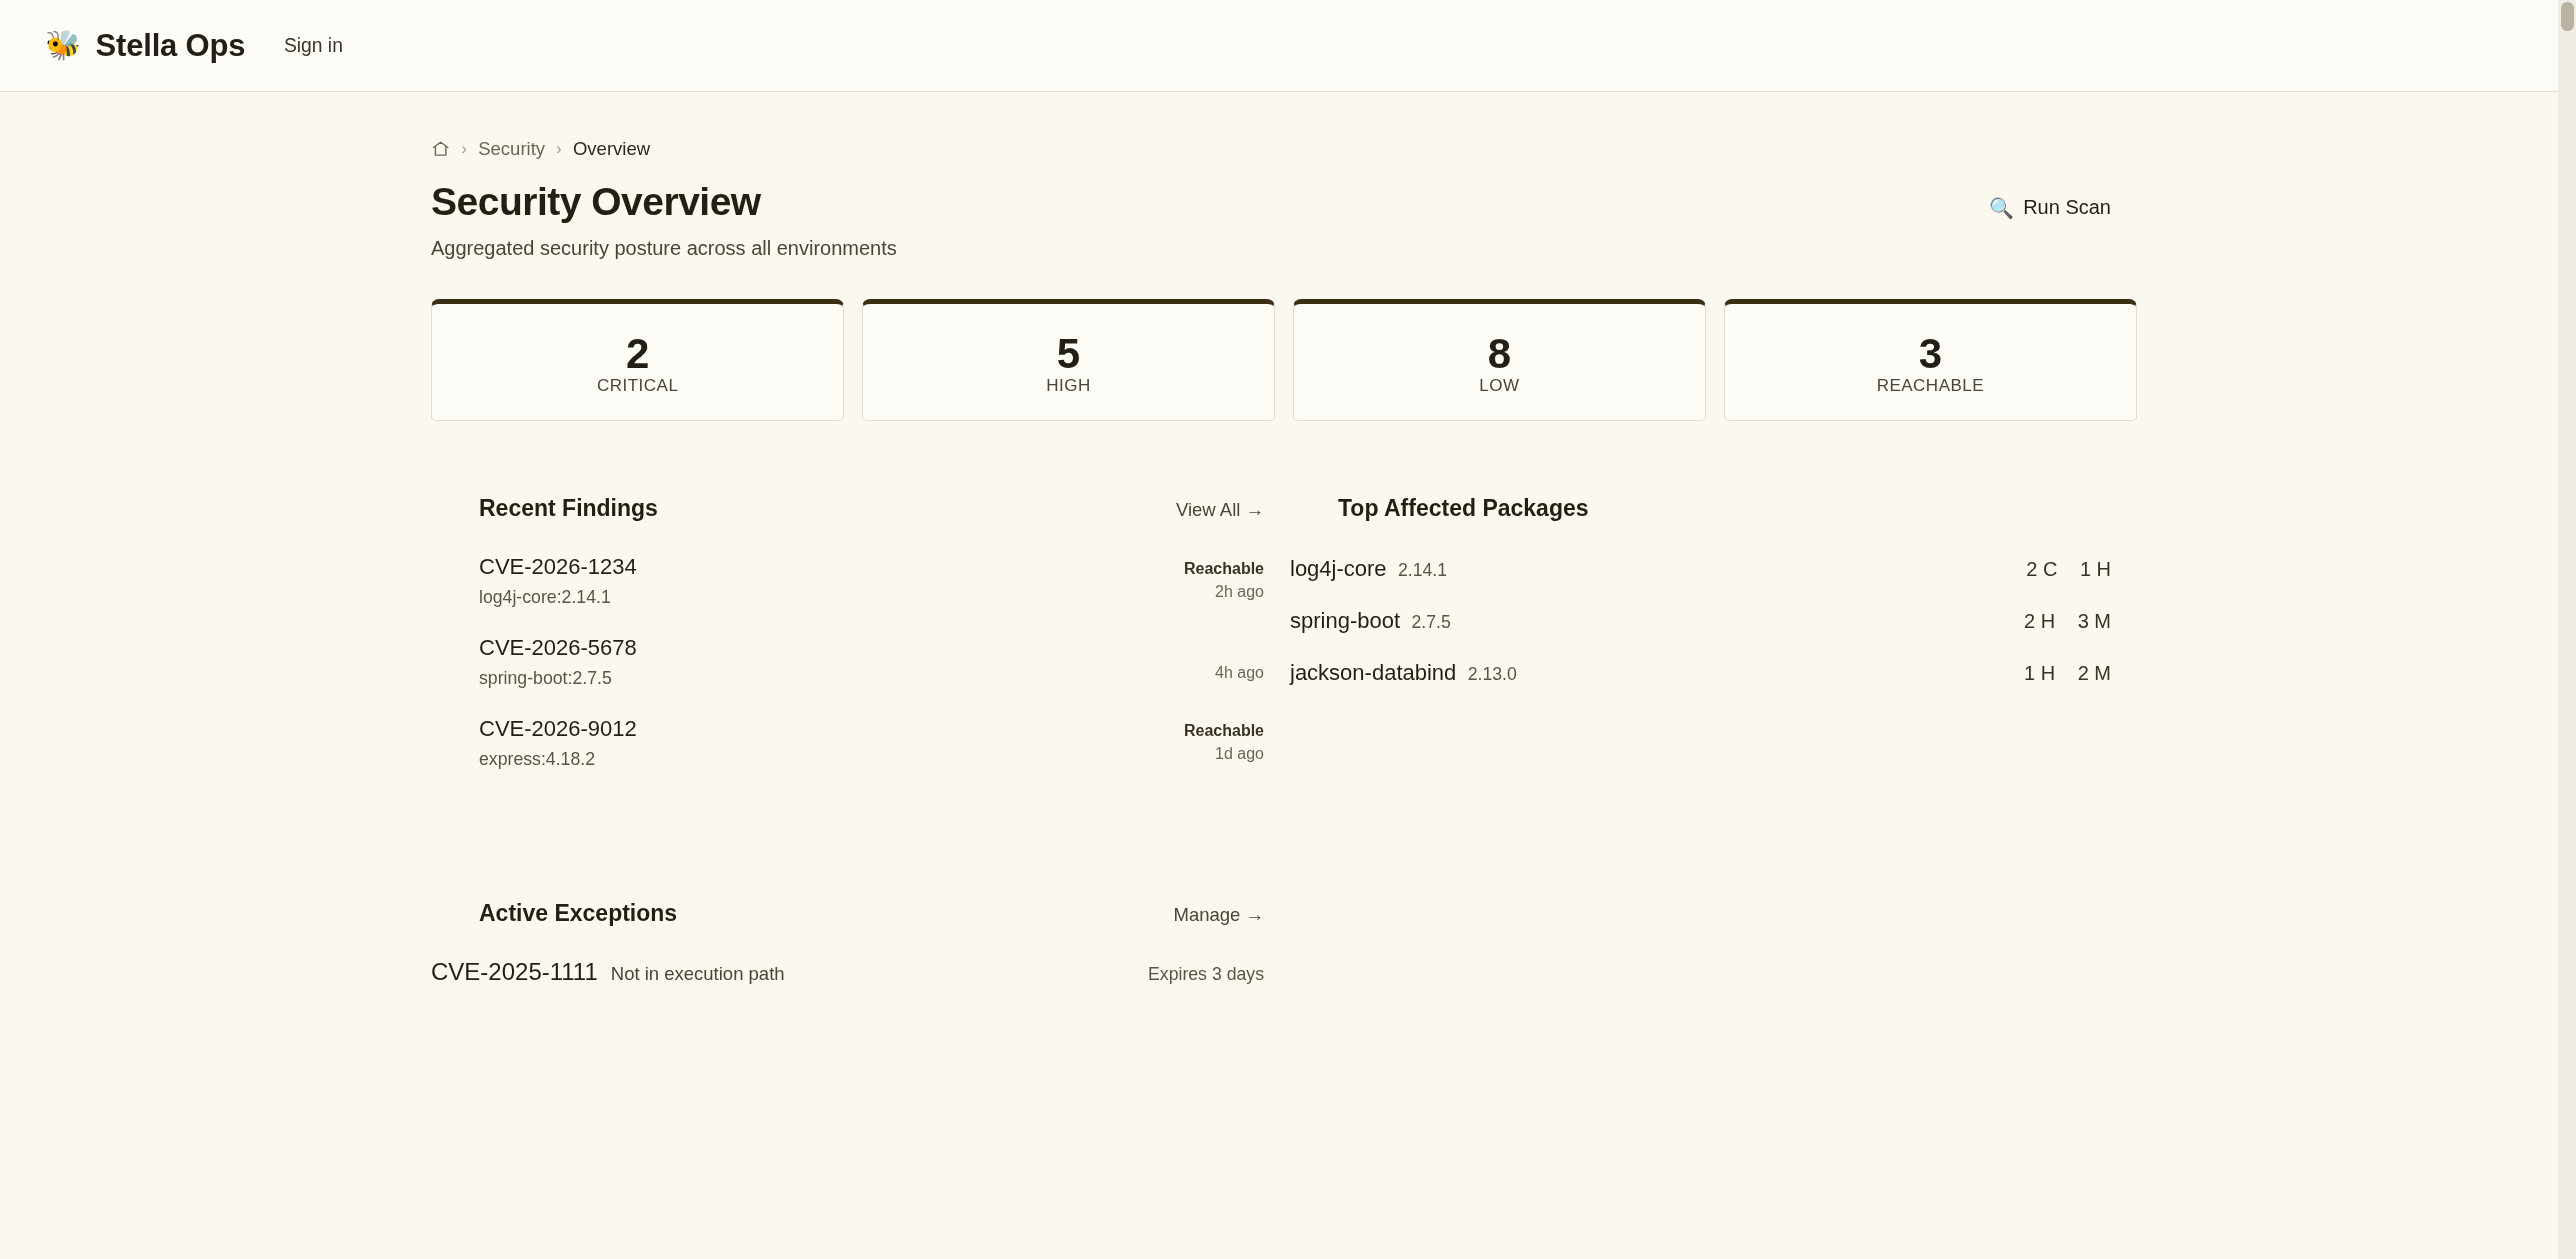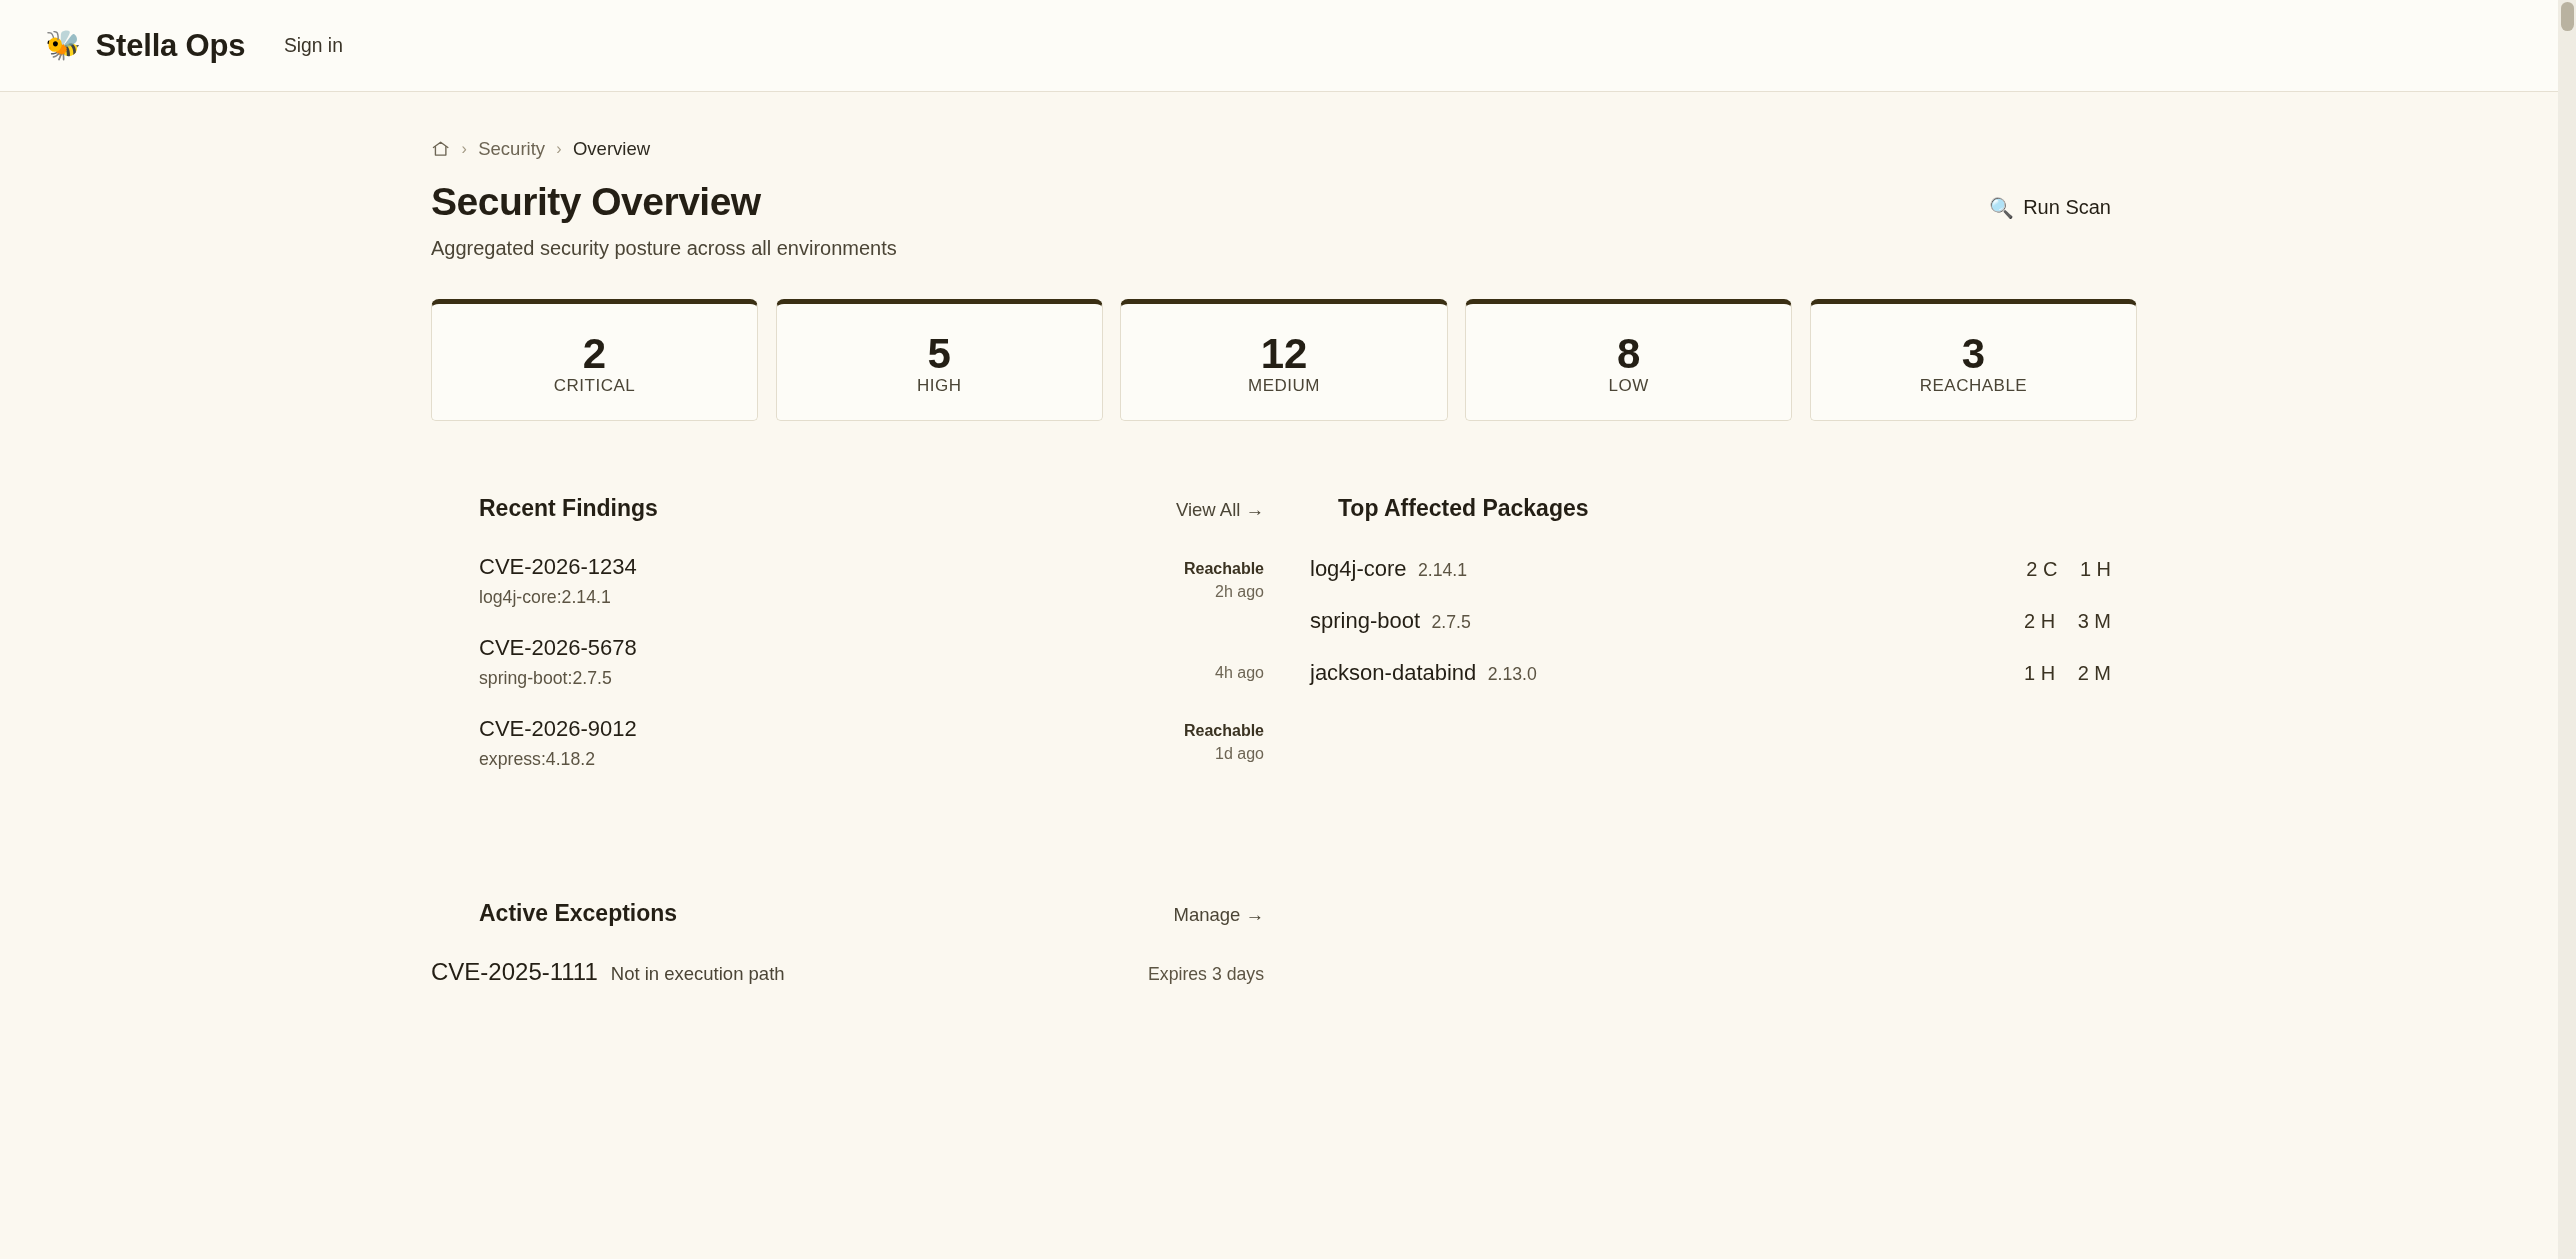--- a/index.html
+++ b/index.html
@@ -210,21 +210,21 @@
     color: #3b3322;
     line-height: 1.2;
     min-height: 19.3px;
   }
   .finding-time {
     margin-top: 4.8px;
     font-size: 16px;
     color: #6d6554;
   }
 
-  .packages { margin-top: 21px; margin-left: 20px; }
+  .packages { margin-top: 21px; }
   .pkg-row {
     display: flex;
     align-items: baseline;
     justify-content: space-between;
     padding: 13px 26px 13px 0;
   }
   .pkg-left { display: flex; align-items: baseline; gap: 11.3px; }
   .pkg-name { font-size: 22px; color: #241f15; }
   .pkg-ver { font-size: 17.7px; color: #5c5443; }
   .pkg-counts { display: flex; gap: 22.5px; }
@@ -317,24 +317,20 @@
       <div class="stats">
         <div class="stat-card">
           <div class="stat-value">2</div>
           <div class="stat-label">CRITICAL</div>
         </div>
         <div class="stat-card">
           <div class="stat-value">5</div>
           <div class="stat-label">HIGH</div>
         </div>
         <div class="stat-card">
-          <div class="stat-value">12</div>
-          <div class="stat-label">MEDIUM</div>
-        </div>
-        <div class="stat-card">
           <div class="stat-value">8</div>
           <div class="stat-label">LOW</div>
         </div>
         <div class="stat-card">
           <div class="stat-value">3</div>
           <div class="stat-label">REACHABLE</div>
         </div>
       </div>
 
       <div class="grid">

